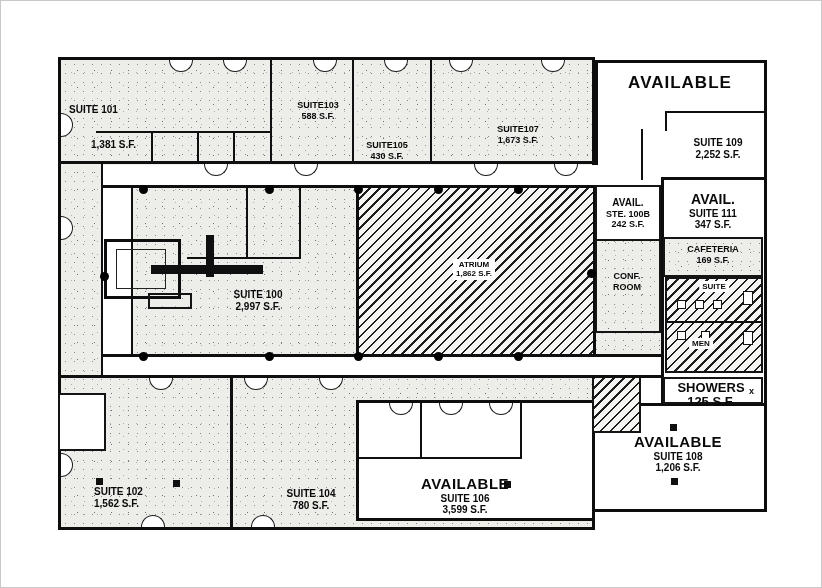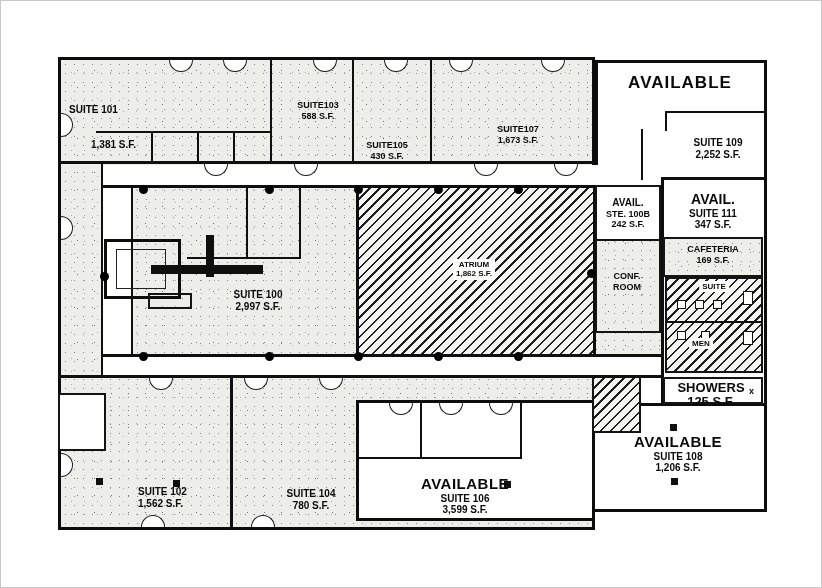--- a/index.html
+++ b/index.html
@@ -228,21 +228,21 @@
     <div class="f10">SUITE 108</div>
     <div class="f10">1,206 S.F.</div>
   </div>
 
   <div class="lbl ctr" style="left:464px;top:474px;">
     <div class="hdr2">AVAILABLE</div>
     <div class="f10">SUITE 106</div>
     <div class="f10">3,599 S.F.</div>
   </div>
 
-  <div class="lbl f10" style="left:93px;top:485px;text-align:left;margin-left:44px;">
+  <div class="lbl f10" style="left:93px;top:485px;text-align:left;">
     <div>SUITE 102</div>
     <div>1,562 S.F.</div>
   </div>
 
   <div class="lbl f10 ctr" style="left:310px;top:487px;">
     <div>SUITE 104</div>
     <div>780 S.F.</div>
   </div>
 
 </div>

